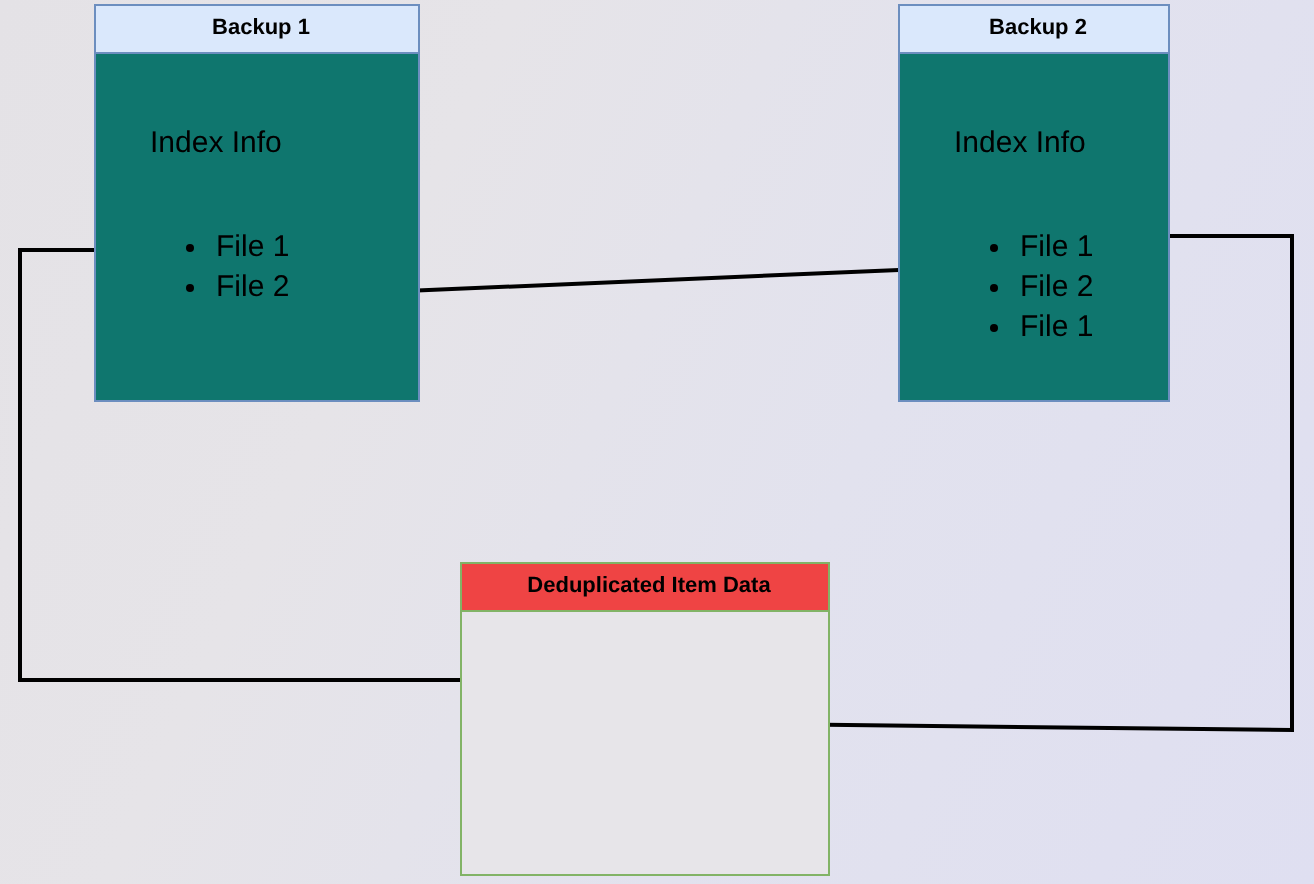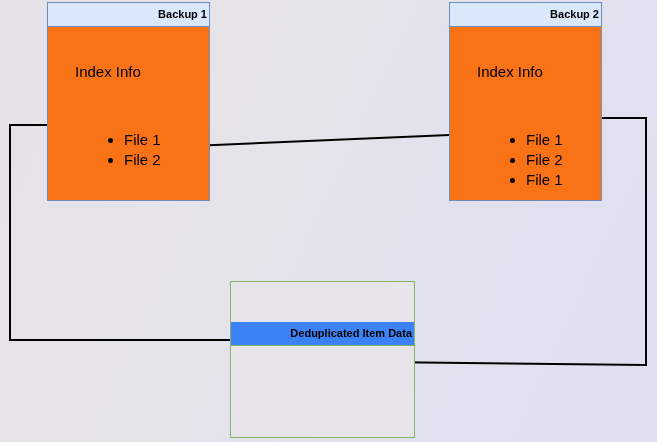--- a/index.html
+++ b/index.html
@@ -36,70 +36,69 @@
   }
   .node.blue {
     border: 1.6px solid #6c8ebf;
   }
   .node.green {
     border: 1.6px solid #82b366;
   }
   .node-title {
     box-sizing: border-box;
     width: 100%;
-    text-align: right;
+    text-align: center;
     font-weight: bold;
     font-size: 11px;
     color: #000;
     line-height: 1;
     padding: 6px 2px 6px 6px;
   }
   .node.blue .node-title {
     background: #dae8fc;
     border-bottom: 1.6px solid #6c8ebf;
   }
   .node.green .node-title {
-    background: #3b82f6;
+    background: #ef4444;
     border-bottom: 1.6px solid #82b366;
-    margin-top: 40px;
   }
   .node-body {
     position: relative;
     flex: 1;
-    background: #f97316;
+    background: #0f766e;
   }
   .body-heading {
     position: absolute;
     font-size: 15px;
     color: #000;
     white-space: nowrap;
   }
   ul.file-list {
     position: absolute;
-    margin: 16px;
+    margin: 0;
     padding: 0 0 0 16px;
     list-style: disc;
     font-size: 15px;
     color: #000;
   }
   ul.file-list li {
     line-height: 20px;
     white-space: nowrap;
   }
   .edge-label {
     position: absolute;
     font-size: 12.5px;
     line-height: 15px;
     color: #000;
     text-align: center;
     white-space: pre-line;
   }
   
   #backup1 { left: 47px; top: 2px; width: 163px; height: 199px; }
-  #backup2 { left: 449px; top: 2px; width: 153px; height: 199px; }
+  #backup2 { left: 449px; top: 2px; width: 136px; height: 199px; }
   #dedup   { left: 230px; top: 281px; width: 185px; height: 157px; }
   #backup1 .body-heading { left: 27px; top: 36px; }
   #backup2 .body-heading { left: 27px; top: 36px; }
   #backup1 ul.file-list { left: 44px; top: 87px; }
   #backup2 ul.file-list { left: 44px; top: 87px; }
   #dedup ul.file-list { left: 40px; top: 44px; }
   #center-label { left: 256px; top: 122px; width: 148px; }
 </style>
 </head>
 <body>

